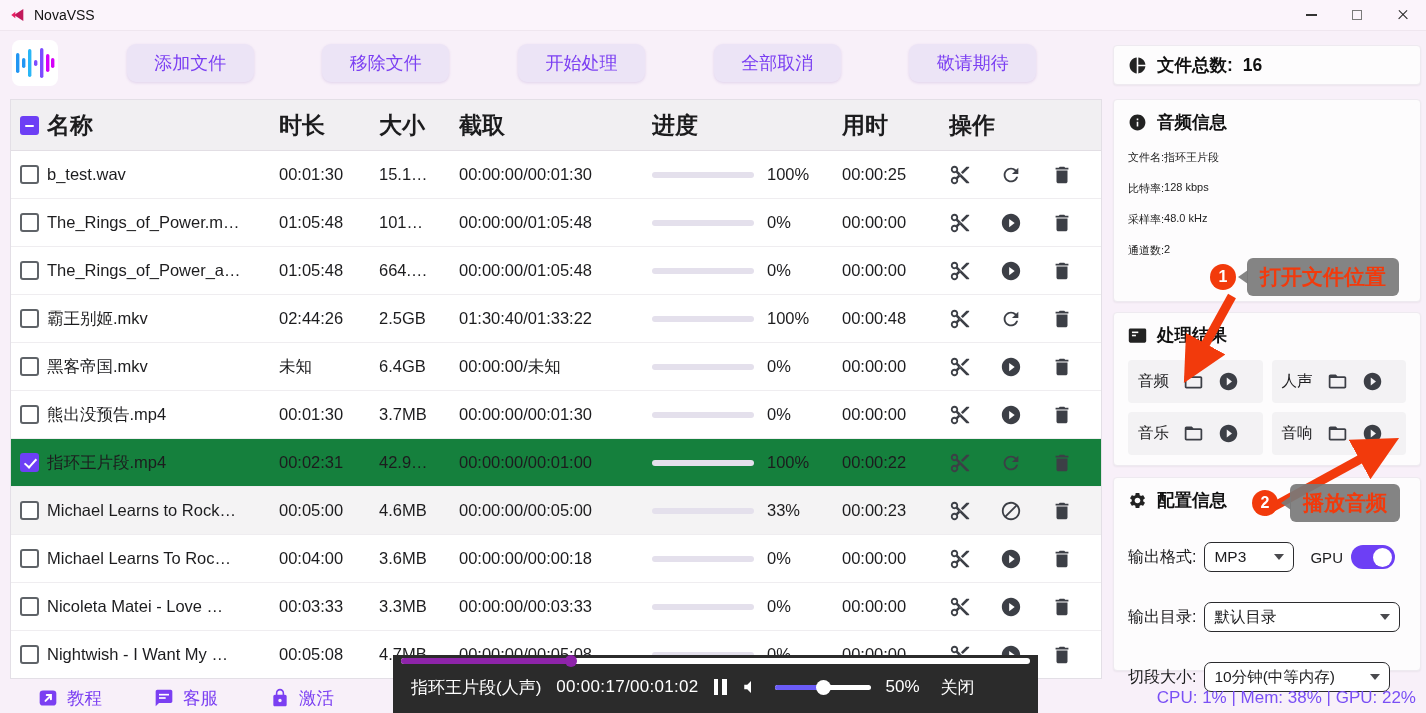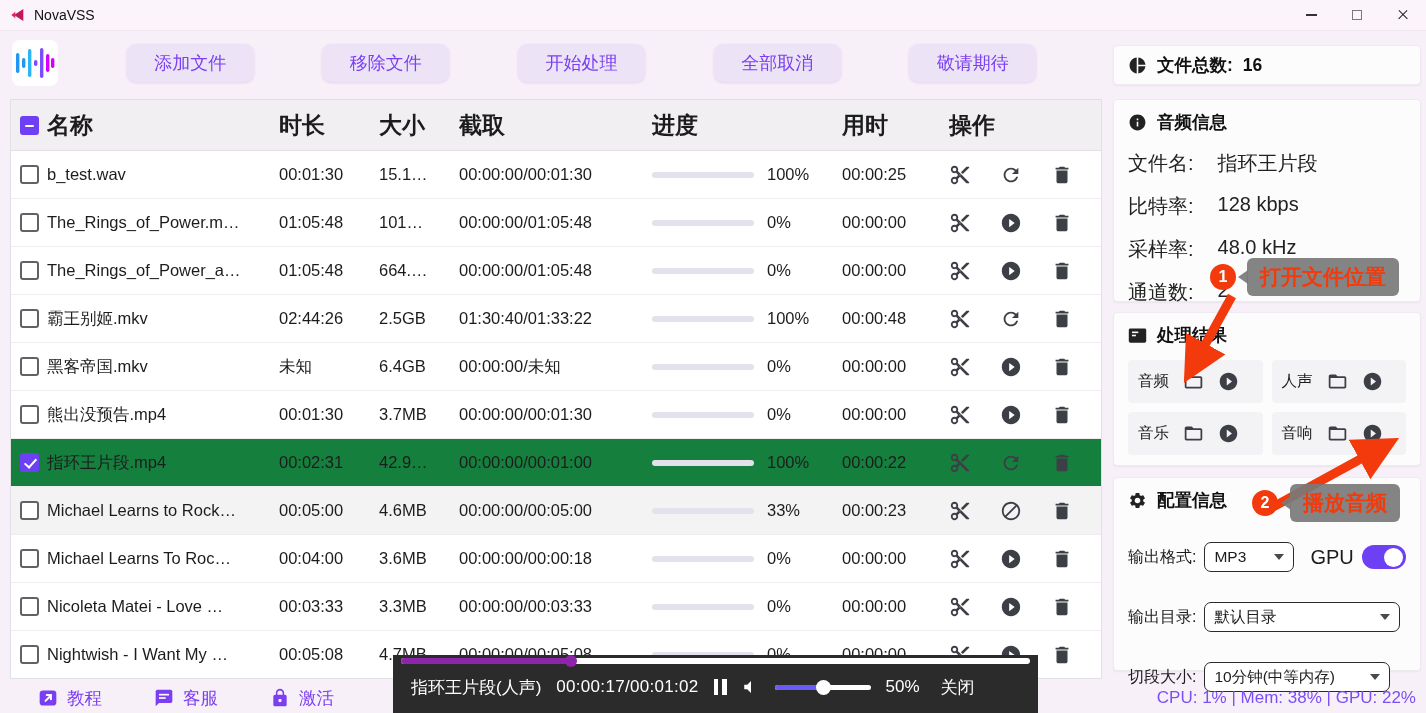--- a/index.html
+++ b/index.html
@@ -53,21 +53,21 @@
   .ic{width:100%;height:100%;fill:currentColor;display:block;}
   
   .card{position:absolute;left:1113px;width:308px;background:#fdfcfd;border:1px solid #eeeaf0;border-radius:4px;
     box-shadow:0 1px 2px rgba(0,0,0,.05);padding:10px 14px;}
   .card-title{display:flex;align-items:center;gap:10px;font-size:17.5px;font-weight:700;color:#111;}
   .card-title .ic{width:19px;height:19px;flex:none;color:#222;}
   #card-total{top:45px;height:40px;display:flex;align-items:center;}
   #card-audio{top:99px;height:203px;}
   #card-results{top:312px;height:154px;}
   #card-config{top:477px;height:194px;}
-  .info-line{font-size:20px;color:#222;margin-top:16px;display:flex;gap:24px;}
+  .info-line{font-size:11px;color:#222;margin-top:16px;display:flex;gap:0;}
   .results-grid{display:grid;grid-template-columns:1fr 1fr;gap:9px;margin-top:13px;}
   .result-item{background:#f3f2f4;border-radius:4px;height:43px;display:flex;align-items:center;padding:0 10px;gap:14px;font-size:15.5px;}
   .result-item .op-btn{width:21px;height:21px;}
   .cfg-row{display:flex;align-items:center;margin-top:30px;font-size:16px;gap:8px;}
   .select{border:1.6px solid #2b2b2e;border-radius:7px;background:#fff;height:30px;display:flex;align-items:center;
     justify-content:space-between;padding:5px 9px;font-size:15.5px;cursor:pointer;}
   .caret{width:0;height:0;border-left:5px solid transparent;border-right:5px solid transparent;border-top:6px solid #4a4a4e;margin-left:8px;}
   .toggle{width:44px;height:24px;border-radius:12px;background:#6d3ff5;position:relative;cursor:pointer;flex:none;}
   .toggle .knob{position:absolute;top:2.5px;right:3px;width:19px;height:19px;border-radius:50%;background:#fff;}
   
@@ -665,21 +665,21 @@
         <use href="#i-gear"></use>
       </svg>
     <span>配置信息</span>
   </div>
   <div class="cfg-row">
     <span>输出格式:</span>
     <div class="select" style="width:90px">
       <span>MP3</span>
       <span class="caret"></span>
     </div>
-    <span style="font-size:20px;margin-left:8px">GPU</span>
+    <span style="font-size:15px;margin-left:8px">GPU</span>
     <div class="toggle">
         <span class="knob"></span>
       </div>
   </div>
   <div class="cfg-row">
     <span>输出目录:</span>
     <div class="select" style="width:196px">
       <span>默认目录</span>
       <span class="caret"></span>
     </div>

